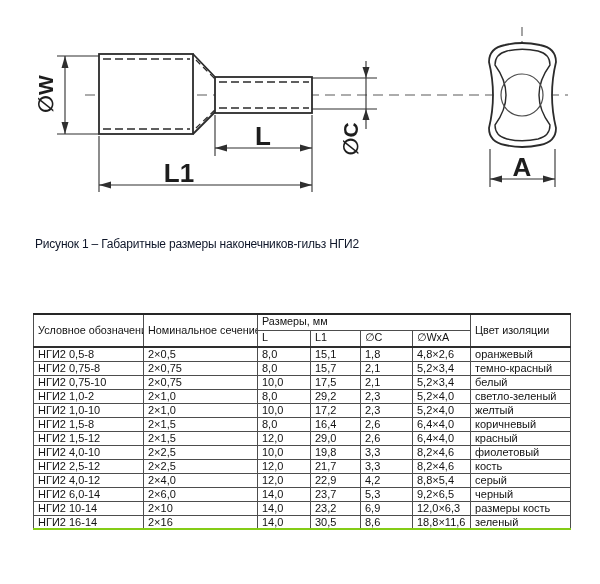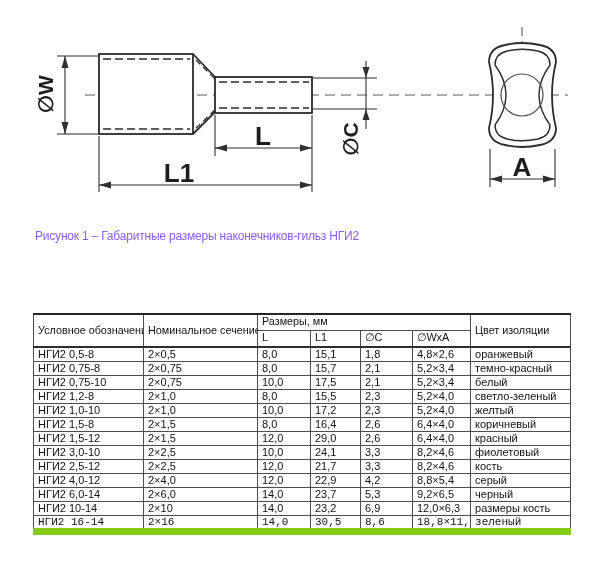--- a/index.html
+++ b/index.html
@@ -3,42 +3,42 @@
 <meta charset="utf-8">
 <style>
   html,body { margin:0; padding:0; background:#fff; }
   .page {
     position:relative; width:600px; height:584px; background:#ffffff;
     font-family:"Liberation Sans","DejaVu Sans",sans-serif; color:#1a1a1a;
     overflow:hidden;
   }
   .drawing { position:absolute; left:0; top:0; }
   .caption {
-    position:absolute; left:35px; top:229px;
-    font-size:12px; letter-spacing:-0.2px; color:#8b5cf6; white-space:nowrap;
+    position:absolute; left:35px; top:237px;
+    font-size:12px; letter-spacing:-0.2px; color:#0f172a; white-space:nowrap;
   }
   table.spec {
     position:absolute; left:33px; top:313px; width:537px;
     border-collapse:collapse; table-layout:fixed;
     font-size:11px; color:#121212;
     border-top:2px solid #262626; border-left:1px solid #4d4d4d; border-right:1px solid #8a8a8a;
   }
   table.spec th, table.spec td {
     border:1px solid #4d4d4d; padding:0 2px 0 4px;
     font-weight:normal; text-align:left; white-space:nowrap; overflow:hidden;
     line-height:1.1; vertical-align:middle;
   }
   table.spec thead th { font-size:10.8px; }
   th.vtop { vertical-align:top; padding-top:3px; }
   th.wrap { white-space:normal; line-height:1.3; }
   tr.hdr1 { height:16px; }
   tr.hdr2 { height:17px; }
   thead tr.hdr2 th, thead th.span2 { border-bottom:2px solid #2e2e2e; }
   tbody tr { height:14px; }
-  tbody tr:last-child td { border-bottom:7px solid #84cc16;font-family:Liberation Mono, monospace; }
+  tbody tr:last-child td { border-bottom:2px solid #84cc16; }
 </style>
 </head>
 <body>
 
 <div class="page">
 
   <svg class="drawing" width="600" height="215" viewBox="0 0 600 215">
 
     <line x1="85" y1="95" x2="568" y2="95" stroke="#5a5a5a" stroke-width="1.1" stroke-dasharray="10 6"></line>
 
@@ -158,24 +158,24 @@
       <tr>
           <td>НГИ2 0,75-10</td>
           <td>2×0,75</td>
           <td>10,0</td>
           <td>17,5</td>
           <td>2,1</td>
           <td>5,2×3,4</td>
           <td>белый</td>
         </tr>
       <tr>
-          <td>НГИ2 1,2-8</td>
+          <td>НГИ2 1,0-2</td>
           <td>2×1,0</td>
           <td>8,0</td>
-          <td>15,5</td>
+          <td>29,2</td>
           <td>2,3</td>
           <td>5,2×4,0</td>
           <td>светло-зеленый</td>
         </tr>
       <tr>
           <td>НГИ2 1,0-10</td>
           <td>2×1,0</td>
           <td>10,0</td>
           <td>17,2</td>
           <td>2,3</td>
@@ -194,24 +194,24 @@
       <tr>
           <td>НГИ2 1,5-12</td>
           <td>2×1,5</td>
           <td>12,0</td>
           <td>29,0</td>
           <td>2,6</td>
           <td>6,4×4,0</td>
           <td>красный</td>
         </tr>
       <tr>
-          <td>НГИ2 3,0-10</td>
+          <td>НГИ2 4,0-10</td>
           <td>2×2,5</td>
           <td>10,0</td>
-          <td>24,1</td>
+          <td>19,8</td>
           <td>3,3</td>
           <td>8,2×4,6</td>
           <td>фиолетовый</td>
         </tr>
       <tr>
           <td>НГИ2 2,5-12</td>
           <td>2×2,5</td>
           <td>12,0</td>
           <td>21,7</td>
           <td>3,3</td>

